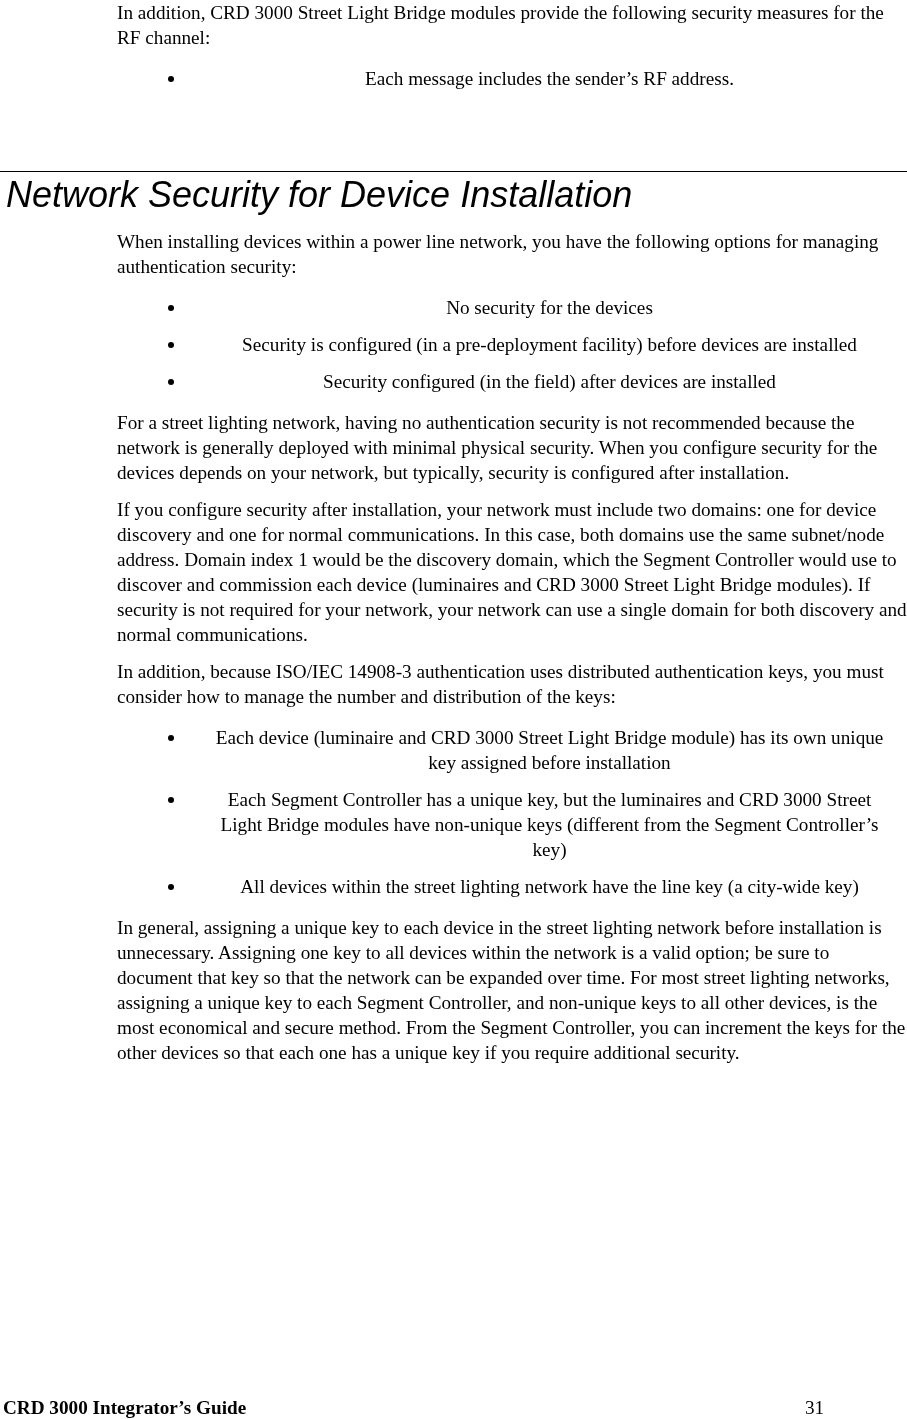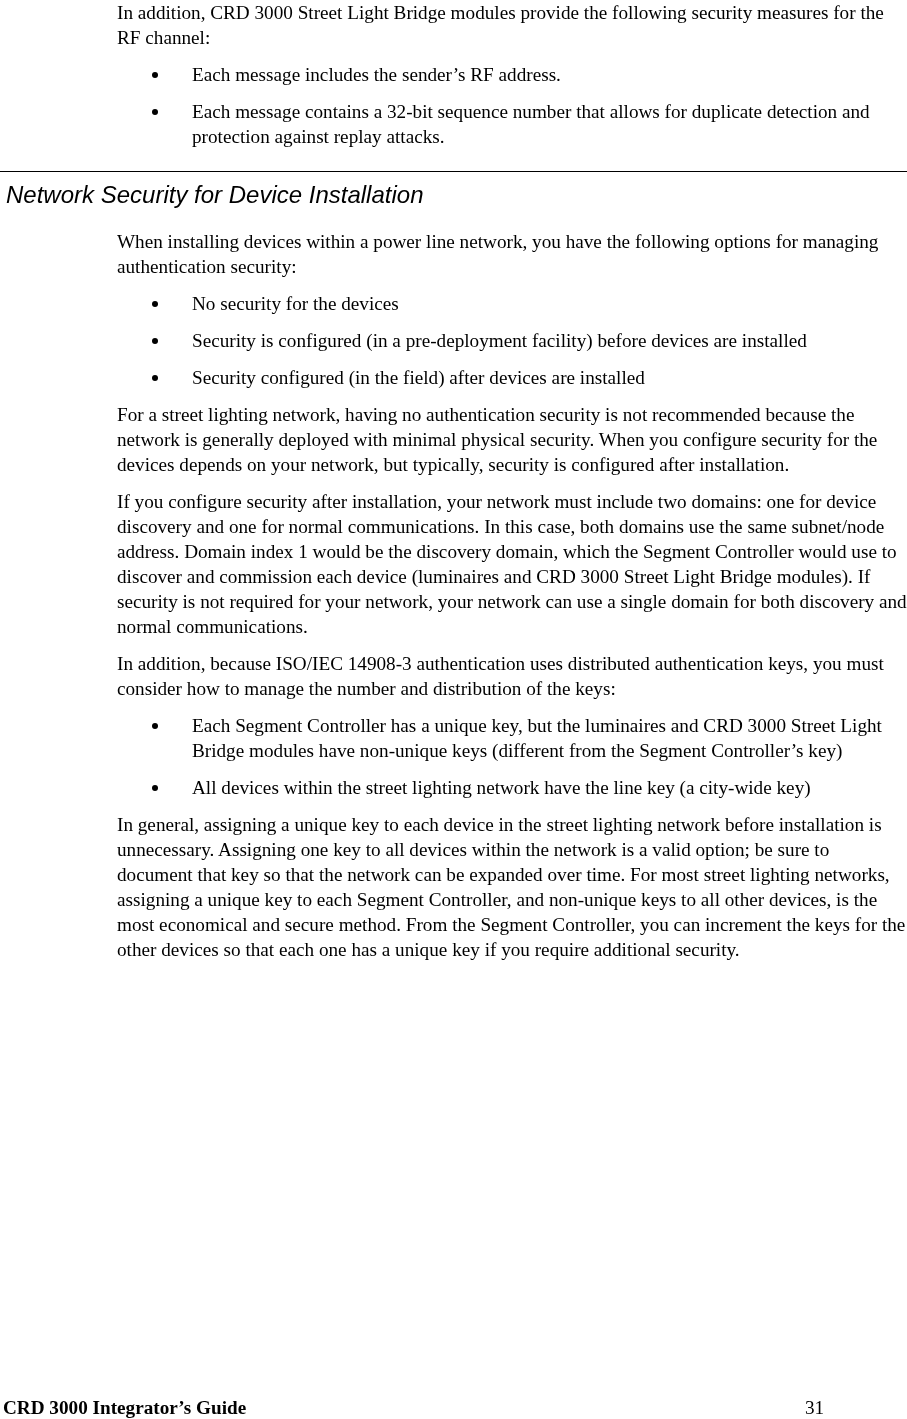--- a/index.html
+++ b/index.html
@@ -5,51 +5,47 @@
     html, body { margin: 0; padding: 0; background: #ffffff; }
     body {
       width: 907px; height: 1419px; position: relative; overflow: hidden;
       font-family: "Liberation Serif", "DejaVu Serif", serif;
       color: #000; font-size: 19.2px; line-height: 25px;
     }
     .page { position: absolute; left: 0; top: 0; width: 739px; height: 1419px; }
     .body-block { position: absolute; left: 117px; width: 790px; }
     p { margin: 0; }
     .para { margin: 0 0 12px 0; }
-    ul.bullets { list-style: none; margin: 0; padding: 0; }
+    ul.bullets { list-style: none; margin: 16px; padding: 0; text-align: center; }
     ul.bullets li { position: relative; padding-left: 75px; margin: 0 0 12px 0; }
     ul.bullets li .dot {
       position: absolute; left: 35px; top: 10px; width: 6px; height: 6px;
       border-radius: 50%; background: #000;
     }
     .rule { position: absolute; left: 0; top: 171px; width: 907px; height: 1px; background: #000; }
     .heading {
       position: absolute; left: 6px; top: 173px; margin: 0;
       font-family: "Liberation Sans", "DejaVu Sans", sans-serif;
-      font-style: italic; font-weight: normal; font-size: 24px; line-height: 44px;
+      font-style: italic; font-weight: normal; font-size: 36px; line-height: 44px;
     }
     .footer { position: absolute; top: 1397px; left: 0; width: 907px; font-size: 19.2px; line-height: 22px; }
     .footer .left { position: absolute; left: 3px; font-weight: bold; }
     .footer .right { position: absolute; left: 805px; }
   </style>
 </head>
 <body>
 
 <div class="page">
 
   <div class="body-block" style="top:0px;">
     <p class="para">In addition, CRD 3000 Street Light Bridge modules provide the following security measures for the RF channel:</p>
     <ul class="bullets">
       <li>
         <span class="dot"></span>
         <span>Each message includes the sender’s RF address.</span>
-      </li>
-      <li>
-        <span class="dot"></span>
-        <span>Each message contains a 32-bit sequence number that allows for duplicate detection and protection against replay attacks.</span>
       </li>
     </ul>
   </div>
 
   <div class="rule"></div>
   <h1 class="heading">Network Security for Device Installation</h1>
 
   <div class="body-block" style="top:229px;">
     <p class="para">When installing devices within a power line network, you have the following options for managing authentication security:</p>
     <ul class="bullets">
@@ -65,20 +61,24 @@
         <span class="dot"></span>
         <span>Security configured (in the field) after devices are installed</span>
       </li>
     </ul>
     <p class="para">For a street lighting network, having no authentication security is not recommended because the network is generally deployed with minimal physical security. When you configure security for the devices depends on your network, but typically, security is configured after installation.</p>
     <p class="para">If you configure security after installation, your network must include two domains: one for device discovery and one for normal communications. In this case, both domains use the same subnet/node address. Domain index 1 would be the discovery domain, which the Segment Controller would use to discover and commission each device (luminaires and CRD 3000 Street Light Bridge modules). If security is not required for your network, your network can use a single domain for both discovery and normal communications.</p>
     <p class="para">In addition, because ISO/IEC 14908-3 authentication uses distributed authentication keys, you must consider how to manage the number and distribution of the keys:</p>
     <ul class="bullets">
       <li>
         <span class="dot"></span>
+        <span>Each device (luminaire and CRD 3000 Street Light Bridge module) has its own unique key assigned before installation</span>
+      </li>
+      <li>
+        <span class="dot"></span>
         <span>Each Segment Controller has a unique key, but the luminaires and CRD 3000 Street Light Bridge modules have non-unique keys (different from the Segment Controller’s key)</span>
       </li>
       <li>
         <span class="dot"></span>
         <span>All devices within the street lighting network have the line key (a city-wide key)</span>
       </li>
     </ul>
     <p class="para">In general, assigning a unique key to each device in the street lighting network before installation is unnecessary. Assigning one key to all devices within the network is a valid option; be sure to document that key so that the network can be expanded over time. For most street lighting networks, assigning a unique key to each Segment Controller, and non-unique keys to all other devices, is the most economical and secure method. From the Segment Controller, you can increment the keys for the other devices so that each one has a unique key if you require additional security.</p>
   </div>
 

